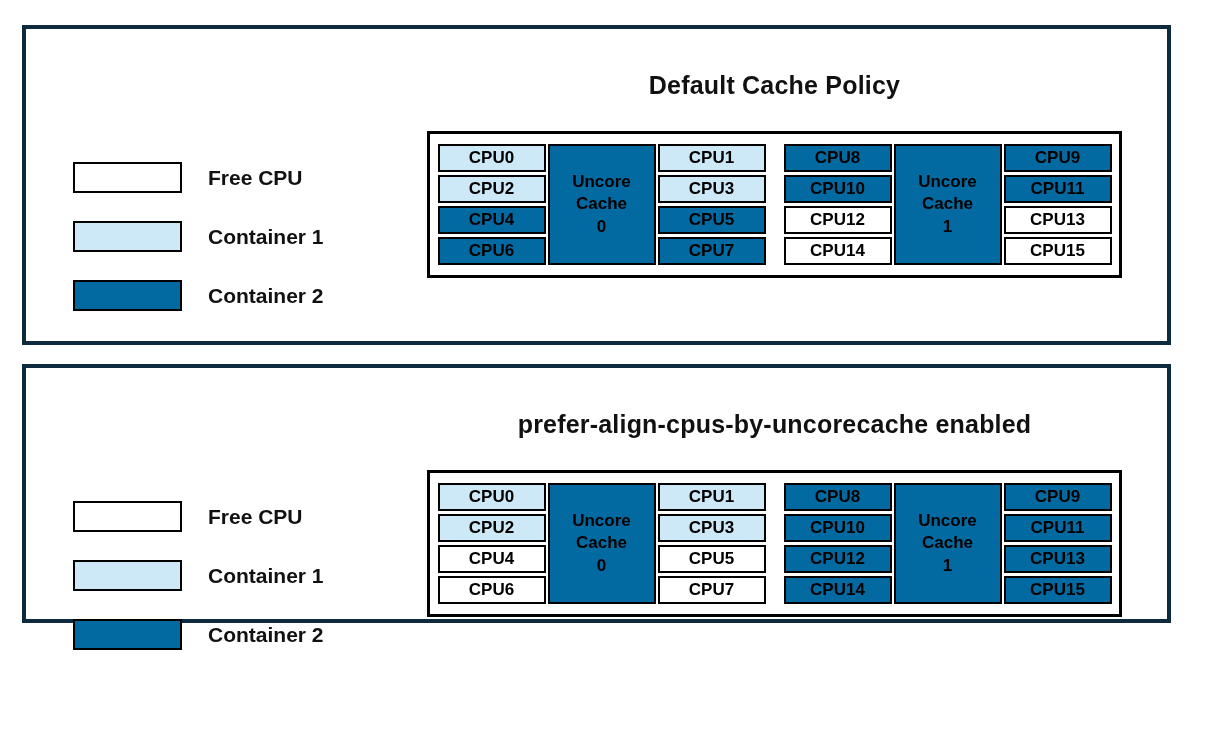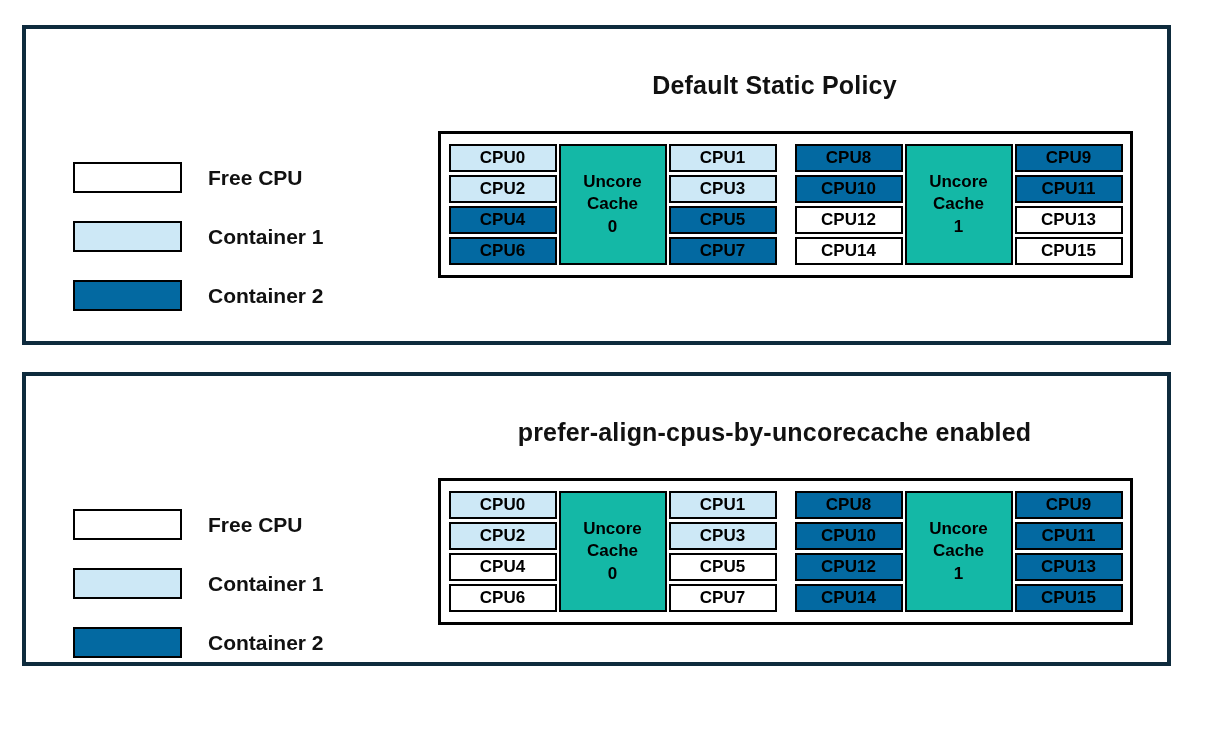--- a/index.html
+++ b/index.html
@@ -14,21 +14,21 @@
   }
   .panel {
     position: absolute;
     left: 22px;
     width: 1149px;
     border: 4px solid #0e2b3d;
     background: #ffffff;
     box-sizing: border-box;
   }
   .panel-top    { top: 25px;  height: 320px; }
-  .panel-bottom { top: 372px; height: 294px; }
+  .panel-bottom { top: 364px; height: 259px; }
 
   .panel-title {
     position: absolute;
     left: 401px;
     top: 42px;
     width: 695px;
     margin: 0;
     text-align: center;
     font-size: 25px;
     font-weight: bold;
@@ -70,21 +70,20 @@
     top: 102px;
     width: 695px;
     height: 147px;
     border: 3px solid #000000;
     background: #ffffff;
     box-sizing: border-box;
     display: flex;
     align-items: center;
     justify-content: center;
     gap: 18px;
-    margin-left: 11px;
   }
   .block {
     display: flex;
     align-items: stretch;
     gap: 2px;
   }
   .cpu-col {
     width: 108px;
     display: flex;
     flex-direction: column;
@@ -98,41 +97,41 @@
     align-items: center;
     justify-content: center;
     font-size: 17px;
     font-weight: bold;
     color: #000000;
   }
   .cache-box {
     width: 108px;
     border: 2px solid #000000;
     box-sizing: border-box;
-    background: #14b8a6;
+    background: #0369a1;
     display: flex;
     flex-direction: column;
     align-items: center;
     justify-content: center;
     font-size: 17px;
     font-weight: bold;
     color: #000000;
     line-height: 1.3;
     text-align: center;
   }
 
   .fill-free       { background: #ffffff; }
   .fill-container1 { background: #cde8f6; }
   .fill-container2 { background: #0369a1; }
 </style>
 </head>
 <body>
 
 <section class="panel panel-top">
-  <h2 class="panel-title">Default Static Policy</h2>
+  <h2 class="panel-title">Default Cache Policy</h2>
 
   <div class="legend">
     <div class="legend-row">
       <span class="swatch fill-free"></span>
       <span class="legend-label">Free CPU</span>
     </div>
     <div class="legend-row">
       <span class="swatch fill-container1"></span>
       <span class="legend-label">Container 1</span>
     </div>

